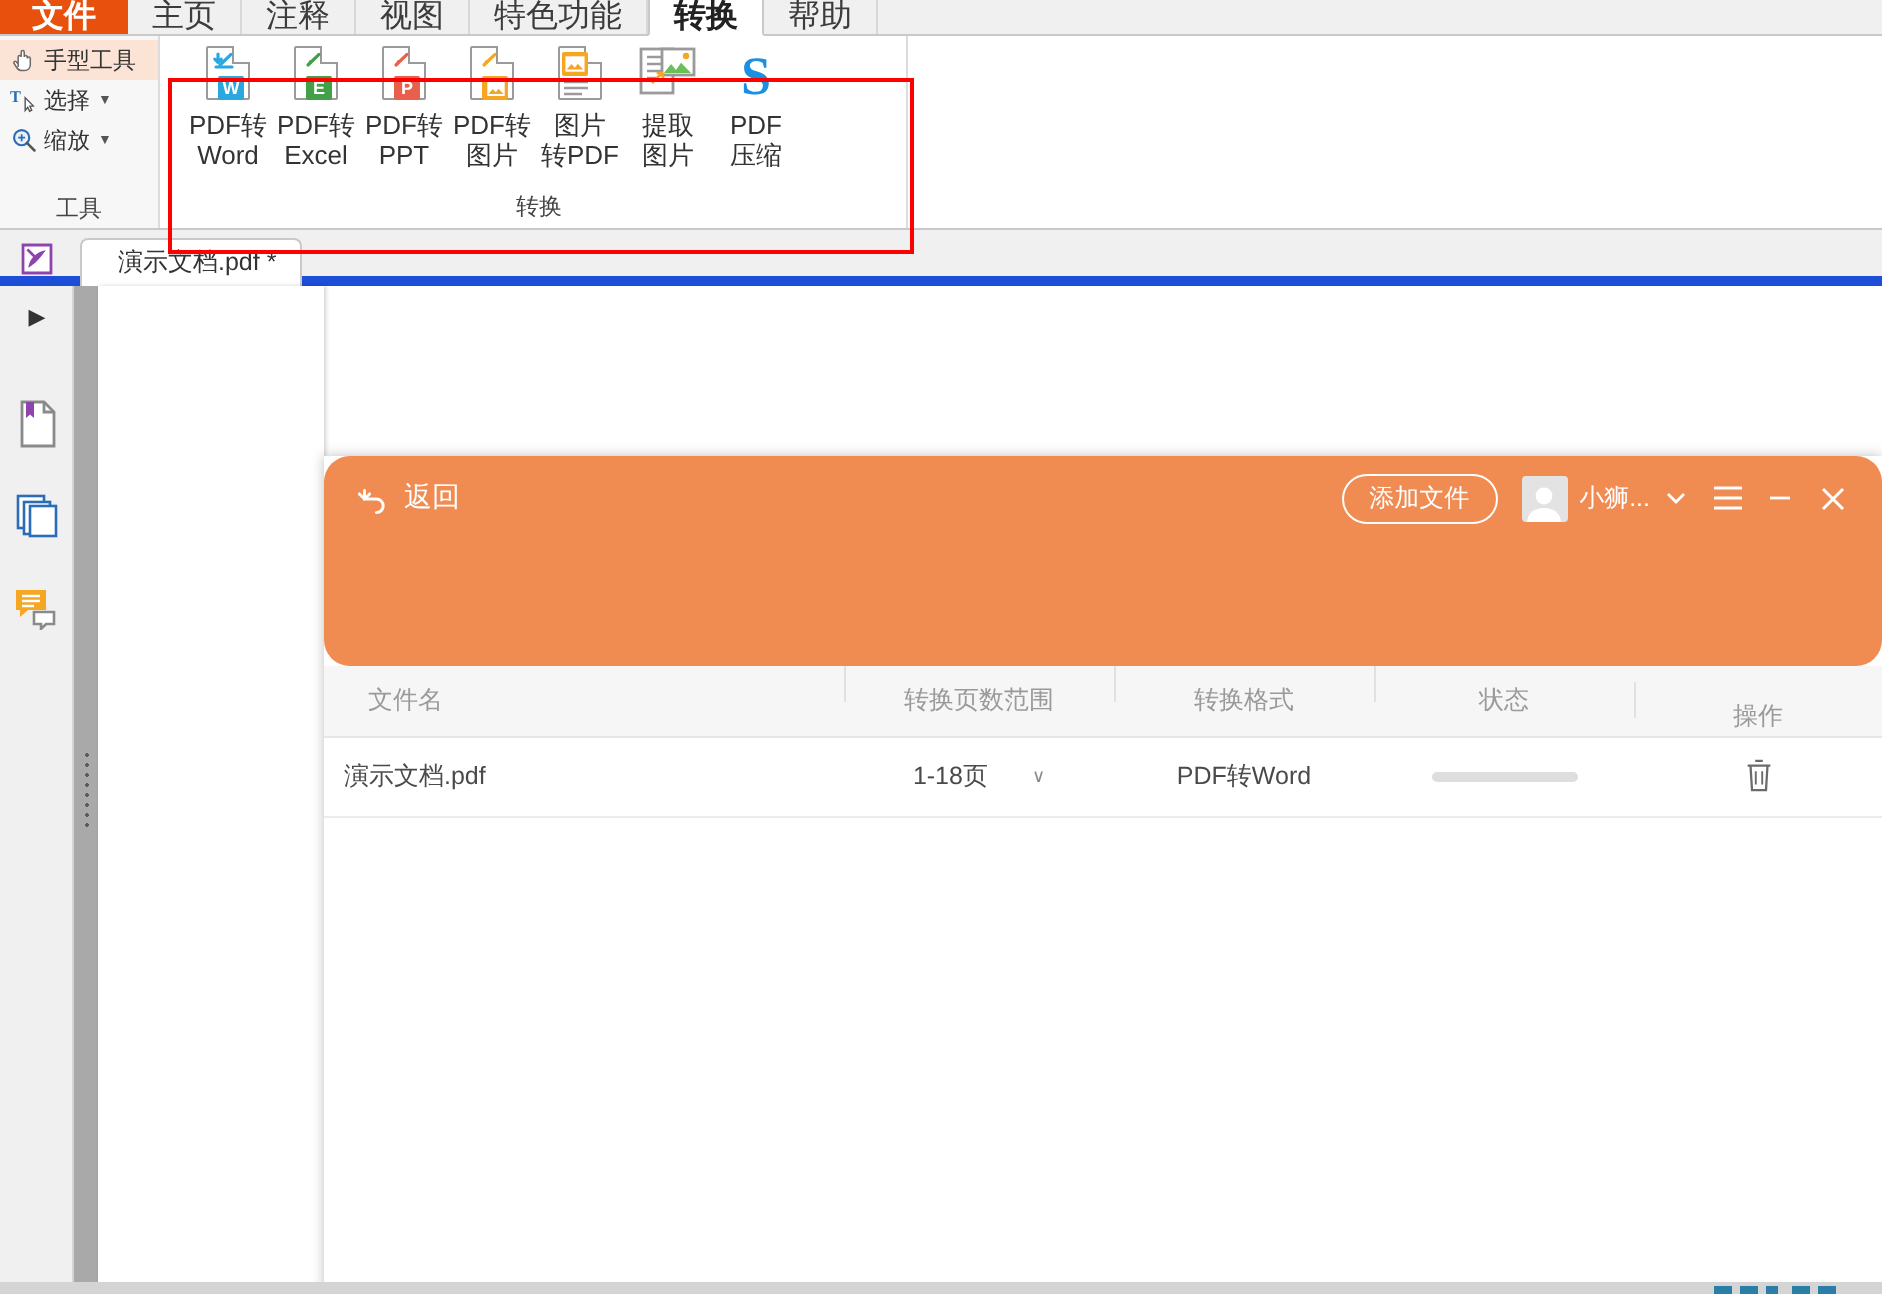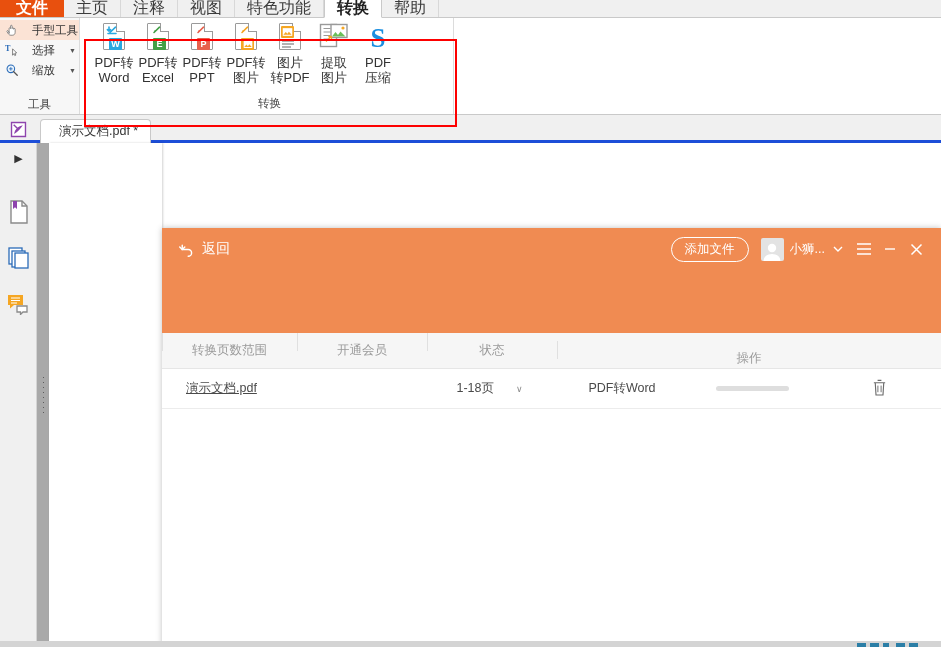--- a/index.html
+++ b/index.html
@@ -37,21 +37,21 @@
   .ribbon {
     position:absolute; left:0; top:18px; width:941px; height:97px;
     background:#ffffff; border-bottom:1px solid #c9c9c9;
   }
   .tools-col {
     position:absolute; left:0; top:0; width:80px; height:96px;
     background:#f7f7f7; border-right:1px solid #dcdcdc;
     padding-top:2px;
   }
   .tool-row {
-    display:flex; align-items:center; gap:13px;
+    display:flex; align-items:center; gap:3px;
     height:20px; padding-left:4px; font-size:11.5px; color:#333;
   }
   .tool-row.sel { background:#fbe3d5; }
   .tool-ico { width:15px; height:15px; display:flex; align-items:center; justify-content:center; flex:0 0 auto; }
   .caret { font-size:7px; color:#555; margin-left:1px; }
   .tools-label {
     position:absolute; bottom:2px; left:0; width:100%;
     text-align:center; font-size:11.5px; color:#444;
   }
 
@@ -93,21 +93,21 @@
     position:absolute; left:11px; top:16px; width:13px; height:12px;
     border-radius:1px; display:flex; align-items:center; justify-content:center;
     font-size:9px; color:#fff; font-weight:bold; font-family:"Liberation Sans",sans-serif;
   }
 
   
   .main { position:absolute; left:0; top:115px; width:941px; height:532px; background:#ffffff; }
 
   .tabstrip {
     position:absolute; left:0; top:0; width:941px; height:28px;
-    background:#f0f0f0; border-bottom:3px solid #1d4ed8;
+    background:#f0f0f0; border-bottom:5px solid #1d4ed8;
   }
   .app-logo {
     position:absolute; left:7px; top:3px; width:22px; height:22px;
     display:flex; align-items:center; justify-content:center;
   }
   .doc-tab {
     position:absolute; left:40px; top:4px; height:24px;
     padding:0 12px 0 18px; background:#ffffff;
     border:1px solid #c9c9c9; border-bottom:none;
     border-top-left-radius:4px; border-top-right-radius:4px;
@@ -144,21 +144,21 @@
     position:absolute; left:0px; top:0px; width:113px; height:504px;
     background:#ffffff; box-shadow:1px 0 2px rgba(0,0,0,0.18);
   }
 
   
   .dialog {
     position:absolute; left:162px; top:113px; width:779px; height:534px;
     background:#ffffff; box-shadow:0 0 6px rgba(0,0,0,0.25);
     z-index:20; display:flex; flex-direction:column;
   }
-  .dlg-header { background:#f08b52; height:105px; position:relative; flex:0 0 auto; }
+  .dlg-header { background:#f08b52; height:105px; position:relative; flex:0 0 auto;border-radius:13px; }
 
   .back-btn {
     position:absolute; left:16px; top:8px; height:26px;
     display:flex; align-items:center; gap:7px;
     font-size:14px; color:#ffffff; cursor:pointer;
   }
   .hdr-right {
     position:absolute; right:12px; top:6px; height:30px;
     display:flex; align-items:center; gap:0px;
   }
@@ -199,21 +199,21 @@
   .th.ops   { flex:1 1 auto;margin-top:16px; }
   .th.sep:before {
     content:""; position:absolute; left:0; top:-9px; width:1px; height:18px; background:#e0e0e0;
   }
 
   .tbody { flex:1 1 auto; background:#ffffff; position:relative; overflow:hidden; }
   .trow {
     height:40px; display:flex; align-items:center; border-bottom:1px solid #ececec;
   }
   .td { font-size:12.5px; color:#4a4a4a; text-align:center; display:flex; align-items:center; justify-content:center; }
-  .td.name { flex:0 0 260px; justify-content:flex-start; padding-left:24px;text-decoration:underline; }
+  .td.name { flex:0 0 260px; justify-content:flex-start; padding-left:10px; }
   .td.range { flex:0 0 135px; gap:22px; }
   .td.fmt   { flex:0 0 130px; }
   .td.state { flex:0 0 130px; }
   .td.ops   { flex:1 1 auto; }
   .progress { width:73px; height:5px; background:#dedede; border-radius:3px; }
   .chev { font-size:9px; color:#8a8a8a; }
 
   
   .taskbar {
     position:absolute; left:0; bottom:0; width:941px; height:6px;
@@ -485,22 +485,23 @@
           <span class="hdr-ico">
             <svg width="15" height="15" viewBox="0 0 15 15">
                 <path d="M2.5 2.5l10 10M12.5 2.5l-10 10" stroke="#fff" stroke-width="1.5"></path>
               </svg>
           </span>
         </div>
 
       </div>
 
       <div class="thead">
+        <div class="th name">文件名</div>
         <div class="th range sep">转换页数范围</div>
-        <div class="th fmt sep">开通会员</div>
+        <div class="th fmt sep">转换格式</div>
         <div class="th state sep">状态</div>
         <div class="th ops sep">操作</div>
       </div>
 
       <div class="tbody">
         <div class="trow">
           <div class="td name">演示文档.pdf</div>
           <div class="td range">
             <span>1-18页</span>
             <span class="chev">∨</span>

